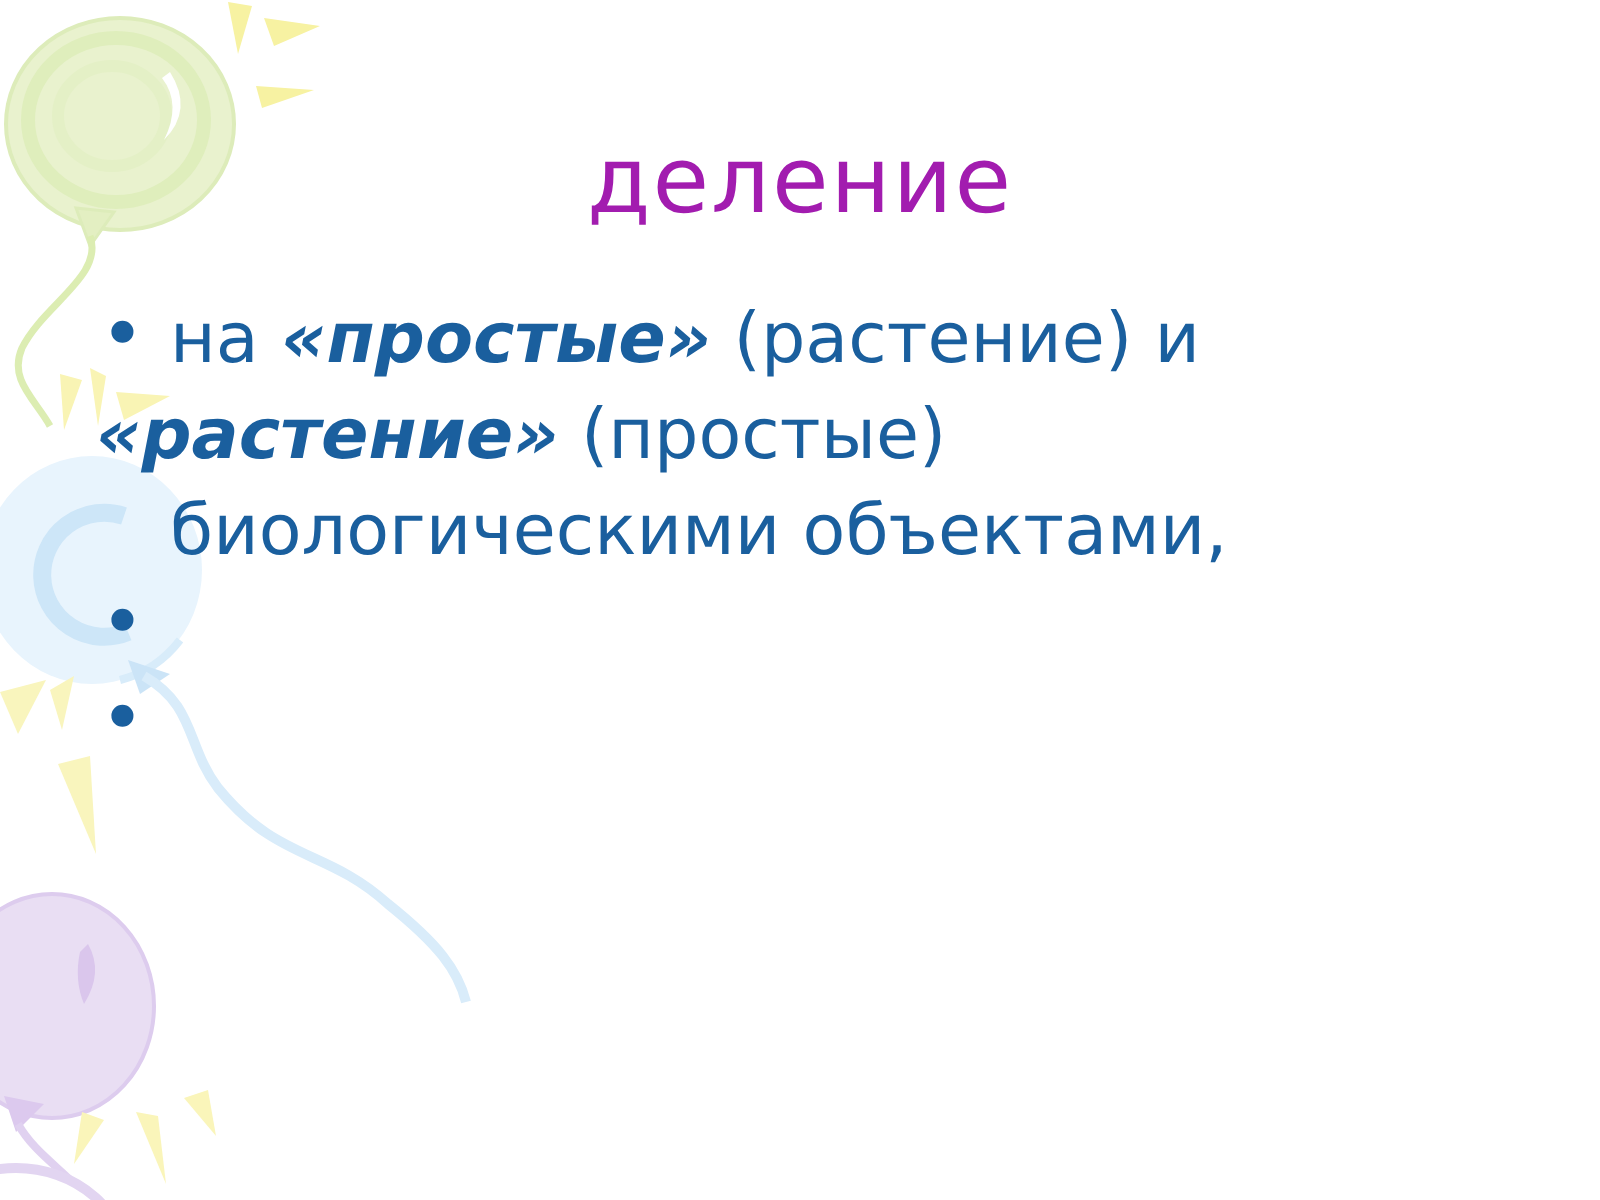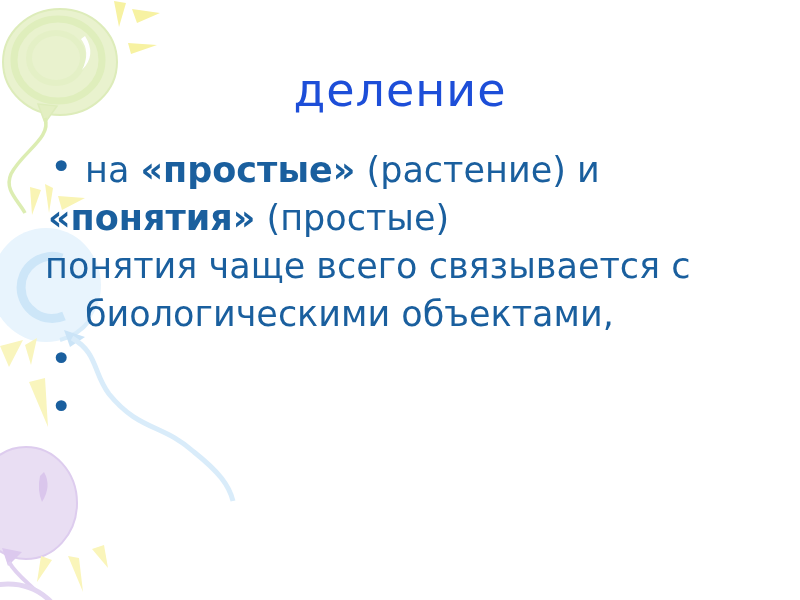--- a/index.html
+++ b/index.html
@@ -4,35 +4,35 @@
 <style>
   html,body{margin:0;padding:0;background:#fff;}
   .slide{
     position:relative;width:800px;height:600px;overflow:hidden;background:#ffffff;
     font-family:"DejaVu Sans","Liberation Sans",sans-serif;
   }
   .decor{position:absolute;left:0;top:0;width:800px;height:600px;z-index:0;}
   .title{
     position:absolute;left:0;top:62px;width:800px;margin:0;z-index:2;
     text-align:center;font-size:46px;font-weight:normal;line-height:56px;
-    color:#1d4ed8;letter-spacing:1px;
+    color:#a21caf;letter-spacing:1px;
   }
   .content{
     position:absolute;left:40px;top:146px;width:740px;z-index:2;
     font-size:35px;line-height:48px;color:#1a5f9e;
   }
   .line{position:relative;white-space:nowrap;height:48px;}
   .line.has-bullet{padding-left:45px;}
   .line.ind-small{padding-left:8px;}
   .line.ind-tiny{padding-left:5px;}
   .line.ind-wrap{padding-left:45px;}
   .bullet{
     position:absolute;left:10px;top:-3px;font-size:38px;color:#1a5f9e;
   }
-  .bi{font-weight:bold;}
+  .bi{font-weight:bold;font-style:italic;}
 </style>
 </head>
 <body>
 
 <div class="slide">
 
   <svg class="decor" viewBox="0 0 800 600" xmlns="http://www.w3.org/2000/svg" aria-hidden="true">
 
     <g>
       <ellipse cx="60" cy="62" rx="57" ry="53" fill="#e9f2ce" stroke="#ddecba" stroke-width="2"></ellipse>
@@ -83,23 +83,22 @@
       <polygon points="92,549 104,545 108,568"></polygon>
     </g>
   </svg>
 
   <h1 class="title">деление</h1>
 
   <div class="content">
 
     <div class="line has-bullet"><span class="bullet">•</span><span>на </span><span class="bi">«простые»</span><span> (растение) и</span></div>
 
-    <div class="line ind-small"><span class="bi">«понятия»</span><span> (простые)</span></div>
+    <div class="line ind-small"><span class="bi">«растение»</span><span> (простые)</span></div>
 
-    <div class="line ind-tiny"><span>понятия чаще всего связывается с</span></div>
 
     <div class="line ind-wrap"><span>биологическими объектами,</span></div>
 
     <div class="line has-bullet"><span class="bullet">•</span></div>
 
     <div class="line has-bullet"><span class="bullet">•</span></div>
 
   </div>
 </div>
 

